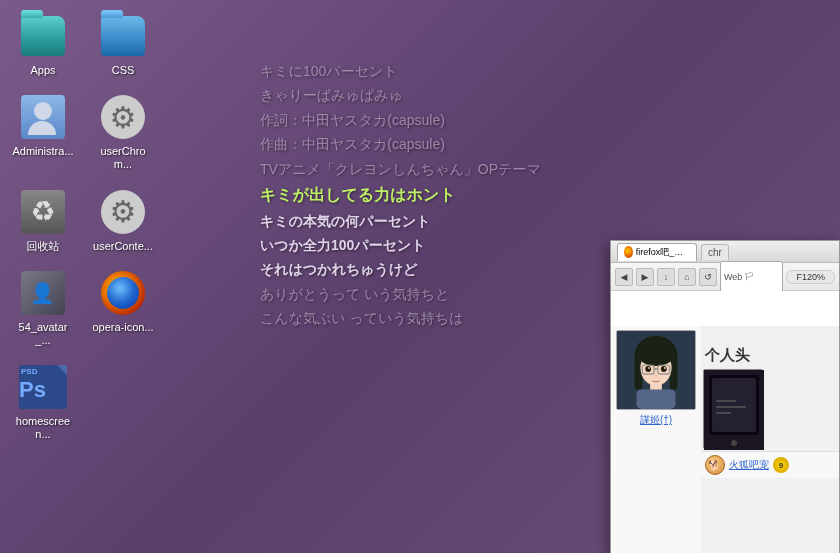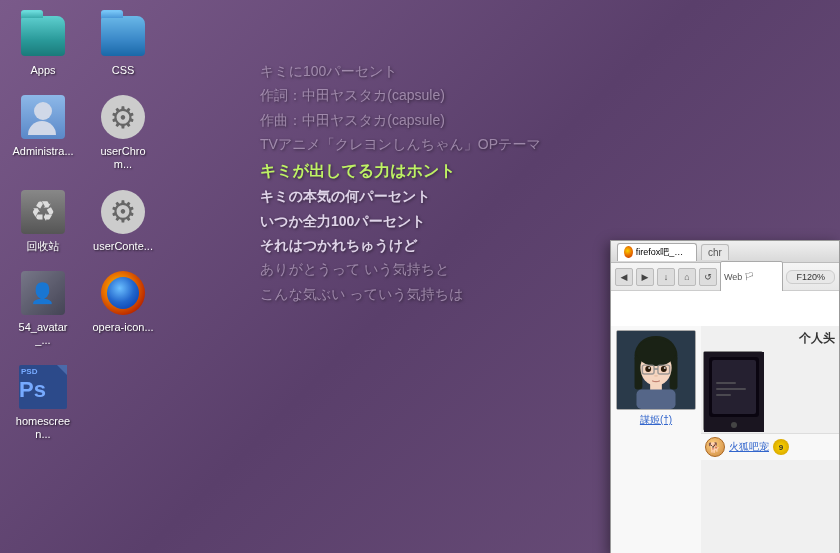--- a/index.html
+++ b/index.html
@@ -365,25 +365,24 @@
     }
 
     .right-panel {
       flex: 1;
       background: #f0f0f0;
       display: flex;
       flex-direction: column;
     }
 
     .right-panel-title {
-      font-size: 12px;
+      font-size: 15px;
       color: #333;
-      padding: 4px 4px 2px;
+      padding: 20px 4px 2px;
       font-weight: bold;
-      text-align: right;
     }
 
     .right-panel-content {
       background: linear-gradient(to bottom, #2a2a35 0%, #1a1520 40%, #0a0510 100%);
       width: 60px;
       height: 80px;
       margin: 2px;
       border: 1px solid #888;
       border-radius: 2px;
     }
@@ -522,20 +521,21 @@
           </div>
         </div>
         <span class="icon-label">homescreen...</span>
       </div>
     </div>
 
   </div>
 
   <div class="lyrics-overlay">
     <div class="lyrics-line lyric-dim">キミに100パーセント</div>
+    <div class="lyrics-line lyric-dim">きゃりーぱみゅぱみゅ</div>
     <div class="lyrics-line lyric-dim">作詞：中田ヤスタカ(capsule)</div>
     <div class="lyrics-line lyric-dim">作曲：中田ヤスタカ(capsule)</div>
     <div class="lyrics-line lyric-dim">TVアニメ「クレヨンしんちゃん」OPテーマ</div>
     <div class="lyrics-line lyric-highlight">キミが出してる力はホント</div>
     <div class="lyrics-line lyric-bright">キミの本気の何パーセント</div>
     <div class="lyrics-line lyric-bright">いつか全力100パーセント</div>
     <div class="lyrics-line lyric-bright">それはつかれちゅうけど</div>
     <div class="lyrics-line lyric-dim">ありがとうって いう気持ちと</div>
     <div class="lyrics-line lyric-dim">こんな気ぶい っていう気持ちは</div>
   </div>

